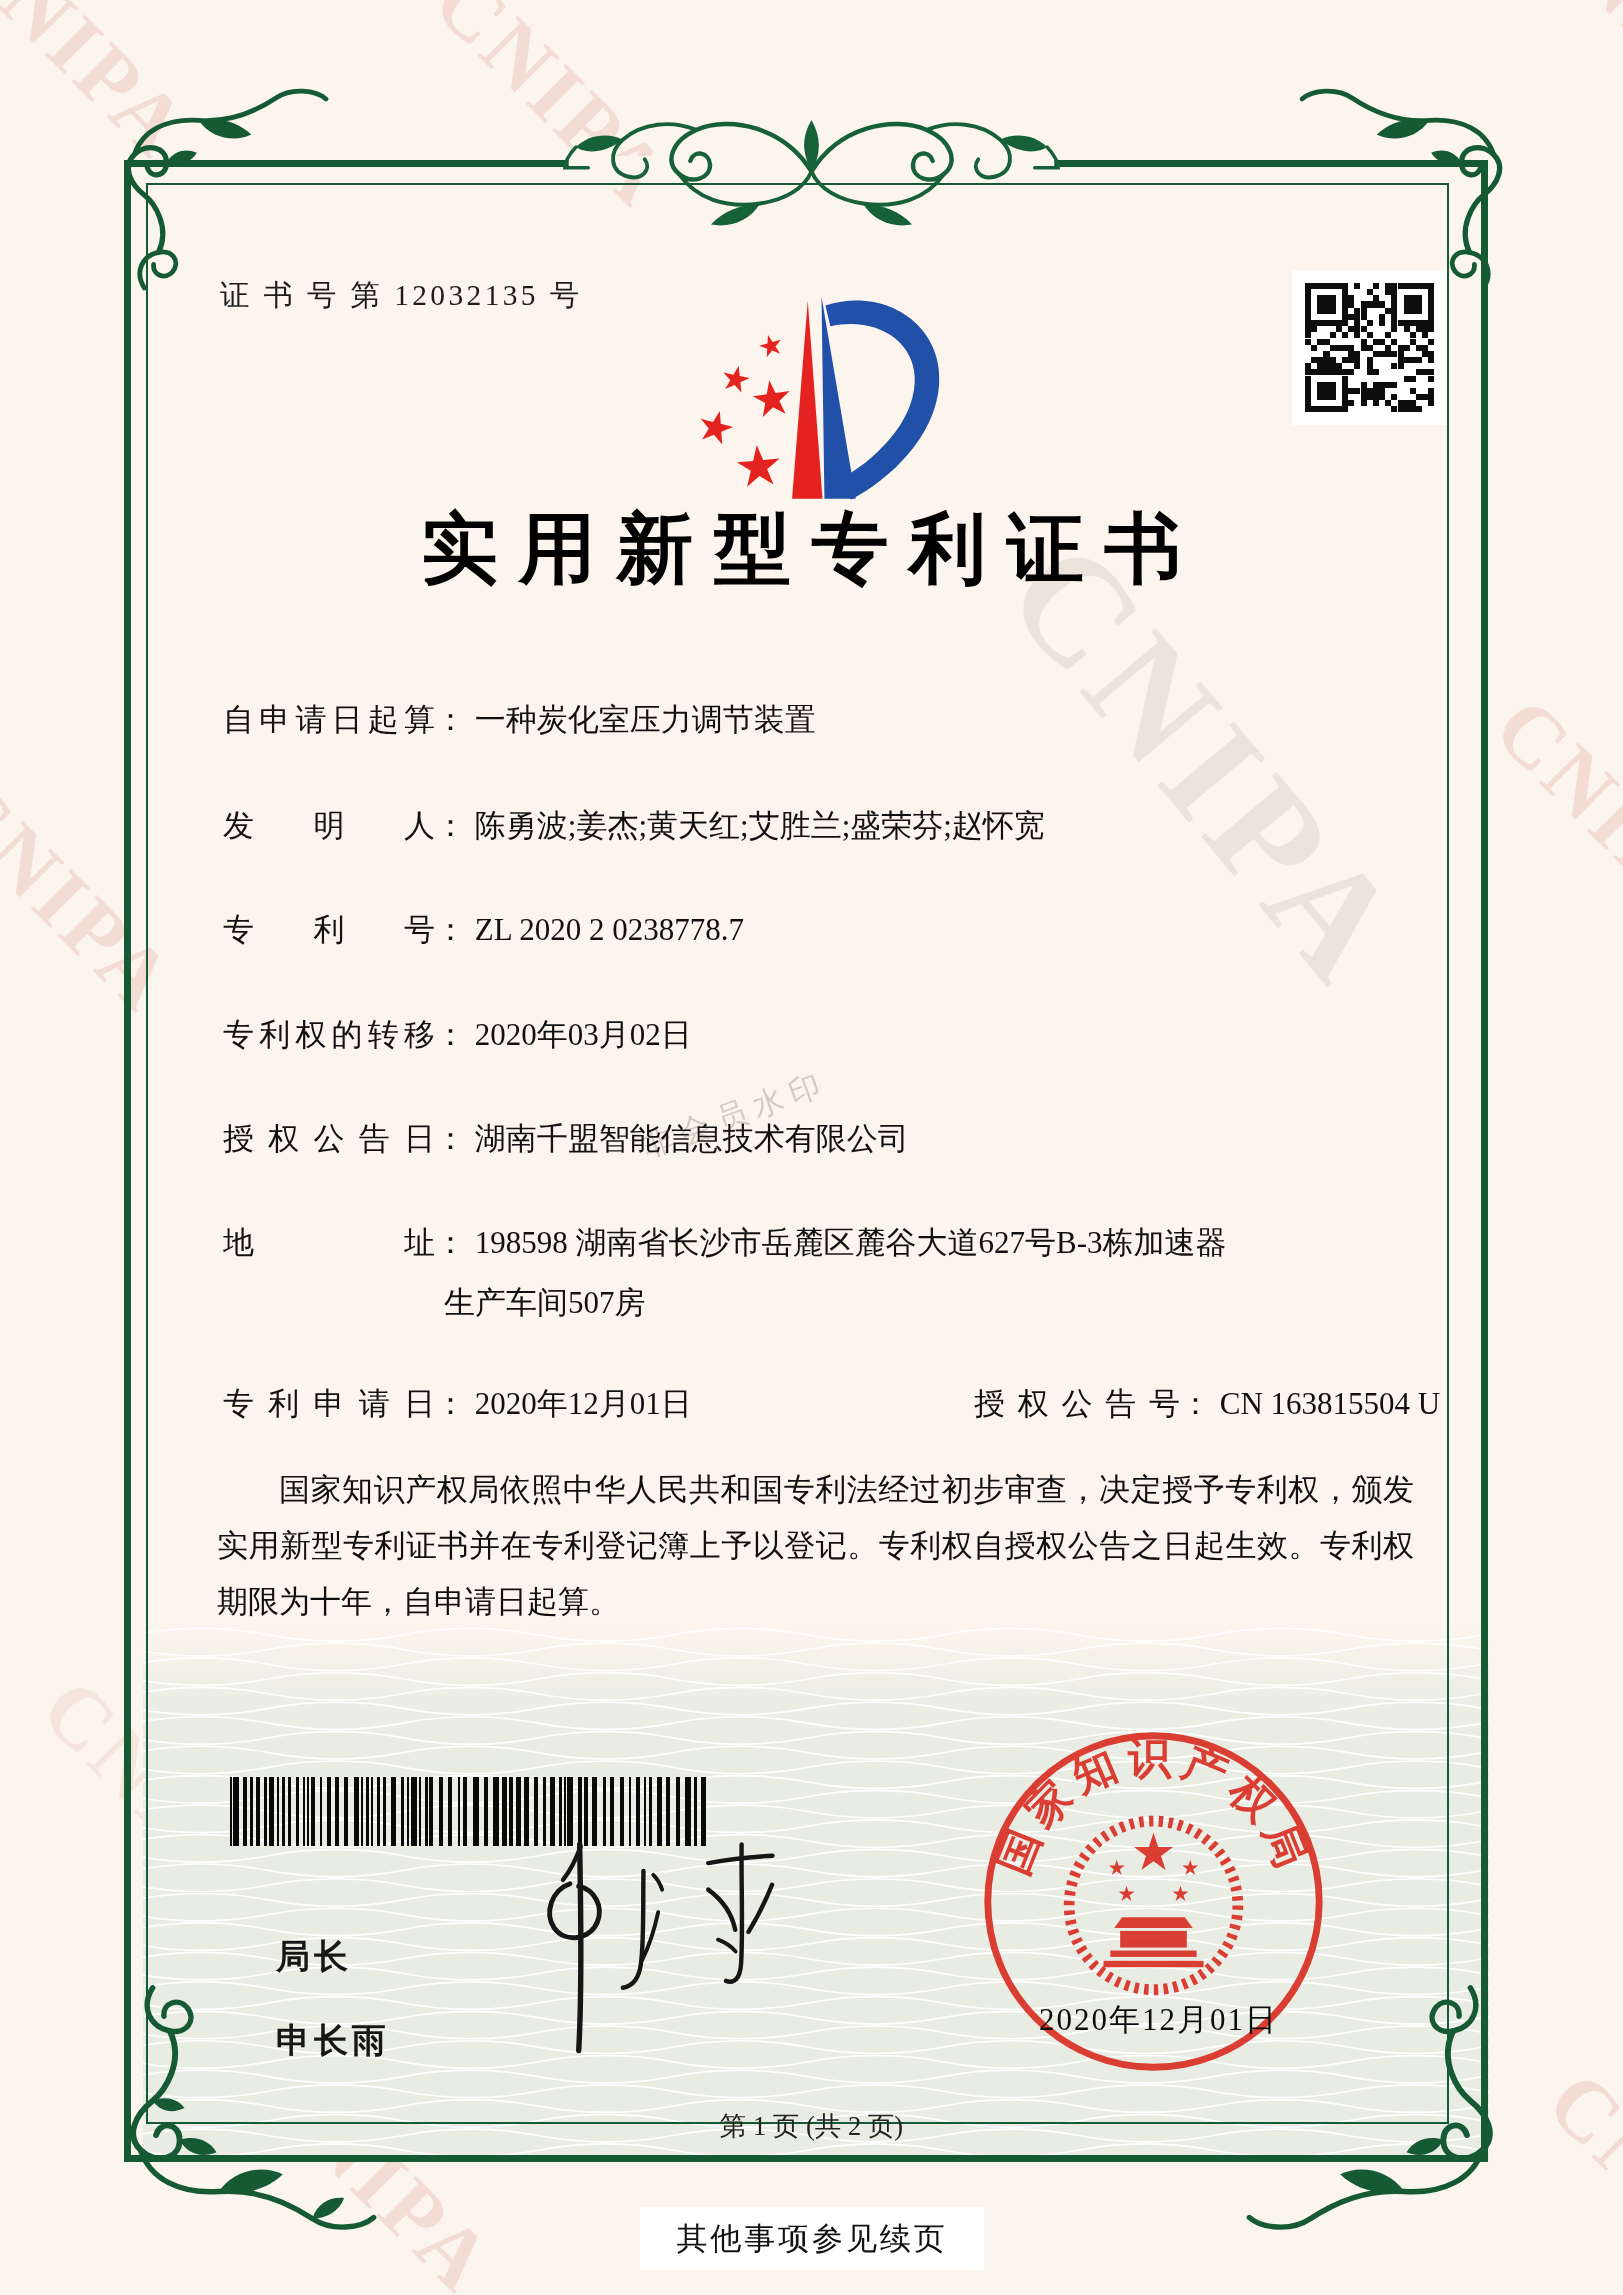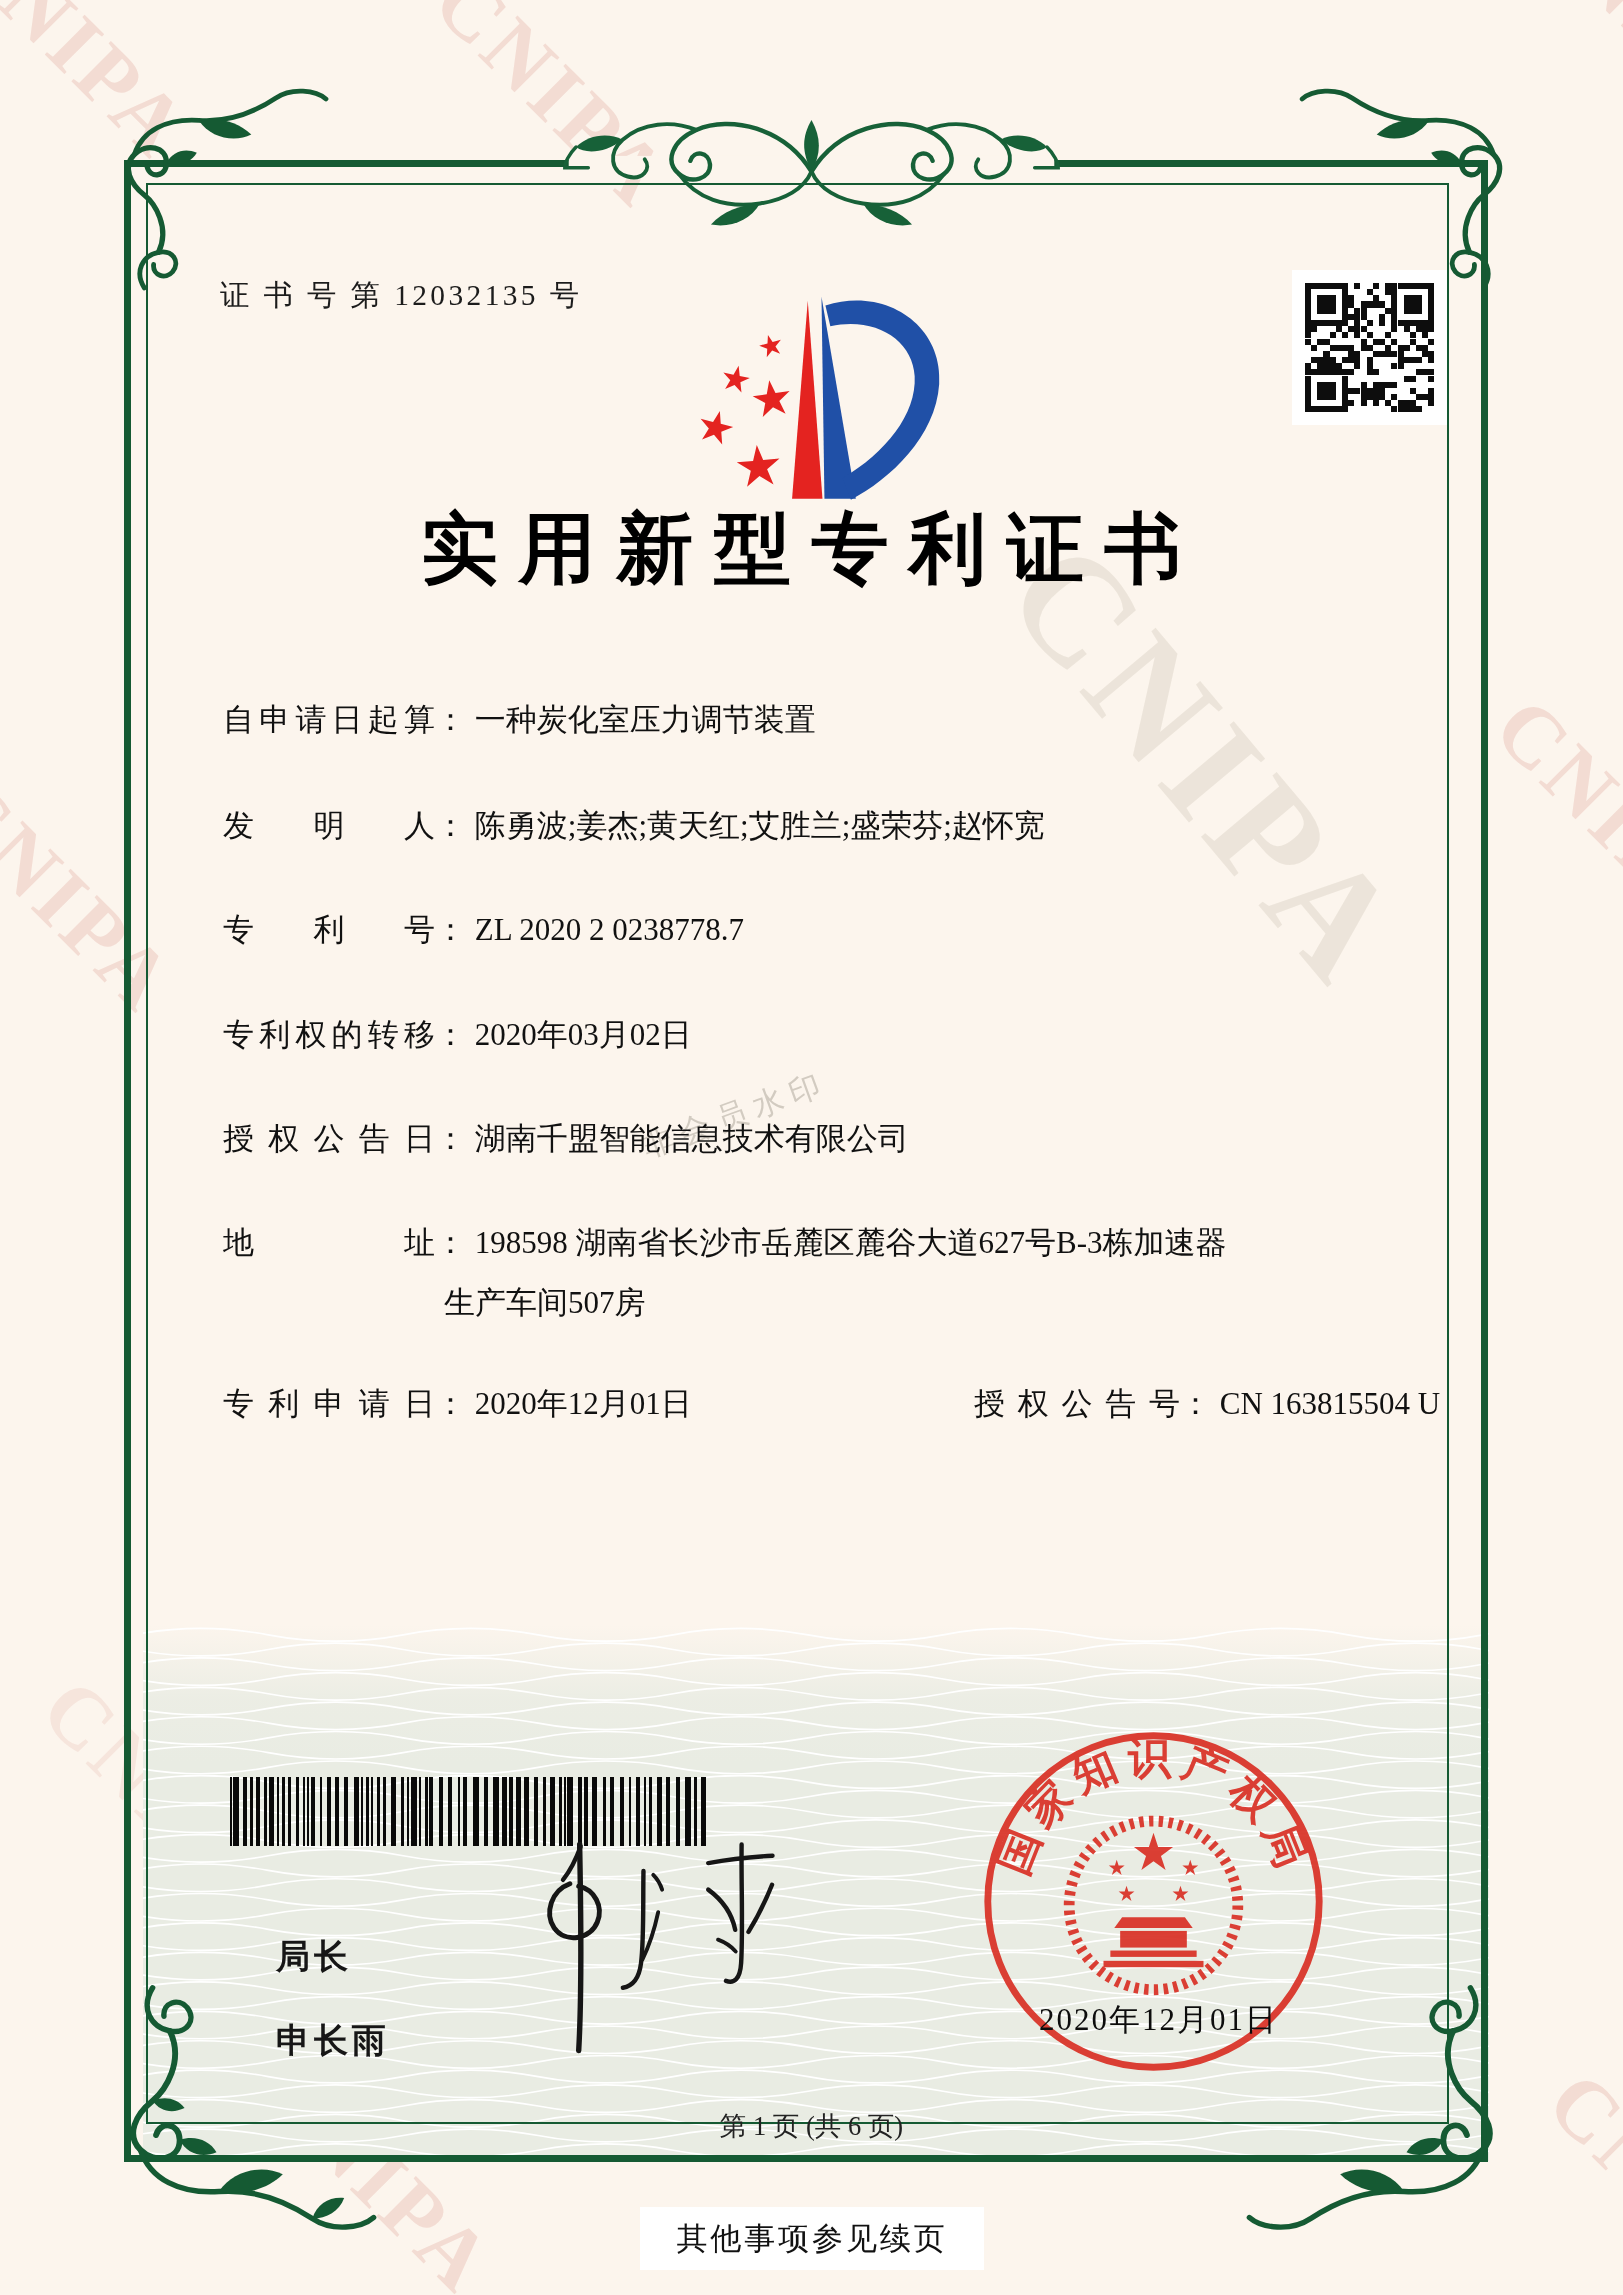--- a/index.html
+++ b/index.html
@@ -467,20 +467,21 @@
   </div>
   <div class="row" style="top:1383px;">
     <span class="lbl">专利申请日</span><span>：</span><span class="val">2020年12月01日</span>
     <span class="pair2">
       <span class="lbl2">授权公告号</span><span>：</span><span class="val">CN 163815504 U</span>
     </span>
   </div>
 </div>
 
 <div class="body-text z5">
+  <p>国家知识产权局依照中华人民共和国专利法经过初步审查，决定授予专利权，颁发实用新型专利证书并在专利登记簿上予以登记。专利权自授权公告之日起生效。专利权期限为十年，自申请日起算。</p>
 </div>
 
 <div class="barcode z5" id="barcode">
     <i style="left: 0px; width: 1.5px;"></i>
     <i style="left: 2.9px; width: 5.9px;"></i>
     <i style="left: 13.3px; width: 3.9px;"></i>
     <i style="left: 20px; width: 3.4px;"></i>
     <i style="left: 26px; width: 3.9px;"></i>
     <i style="left: 34px; width: 2.5px;"></i>
     <i style="left: 39px; width: 4.9px;"></i>
@@ -576,17 +577,17 @@
     <polygon points="0,-1 -0.225,-0.309 -0.951,-0.309 -0.363,0.118 -0.588,0.809 0,0.382 0.588,0.809 0.363,0.118 0.951,-0.309 0.225,-0.309" transform="translate(305,345) scale(17)"></polygon>
     <polygon points="0,-1 -0.225,-0.309 -0.951,-0.309 -0.363,0.118 -0.588,0.809 0,0.382 0.588,0.809 0.363,0.118 0.951,-0.309 0.225,-0.309" transform="translate(415,345) scale(17)"></polygon>
     <path d="M296,392 L424,392 L440,414 L280,414 Z"></path>
     <rect x="292" y="420" width="136" height="34"></rect>
     <rect x="272" y="460" width="176" height="13"></rect>
     <rect x="258" y="481" width="204" height="13"></rect>
   </g>
 </svg>
 <div class="seal-date">2020年12月01日</div>
 
-<div class="page-info">第 1 页 (共 6 页)</div>
+<div class="page-info">第 1 页 (共 2 页)</div>
 <div class="note-box">
   <span>其他事项参见续页</span>
 </div>
 
 
 </body></html>

